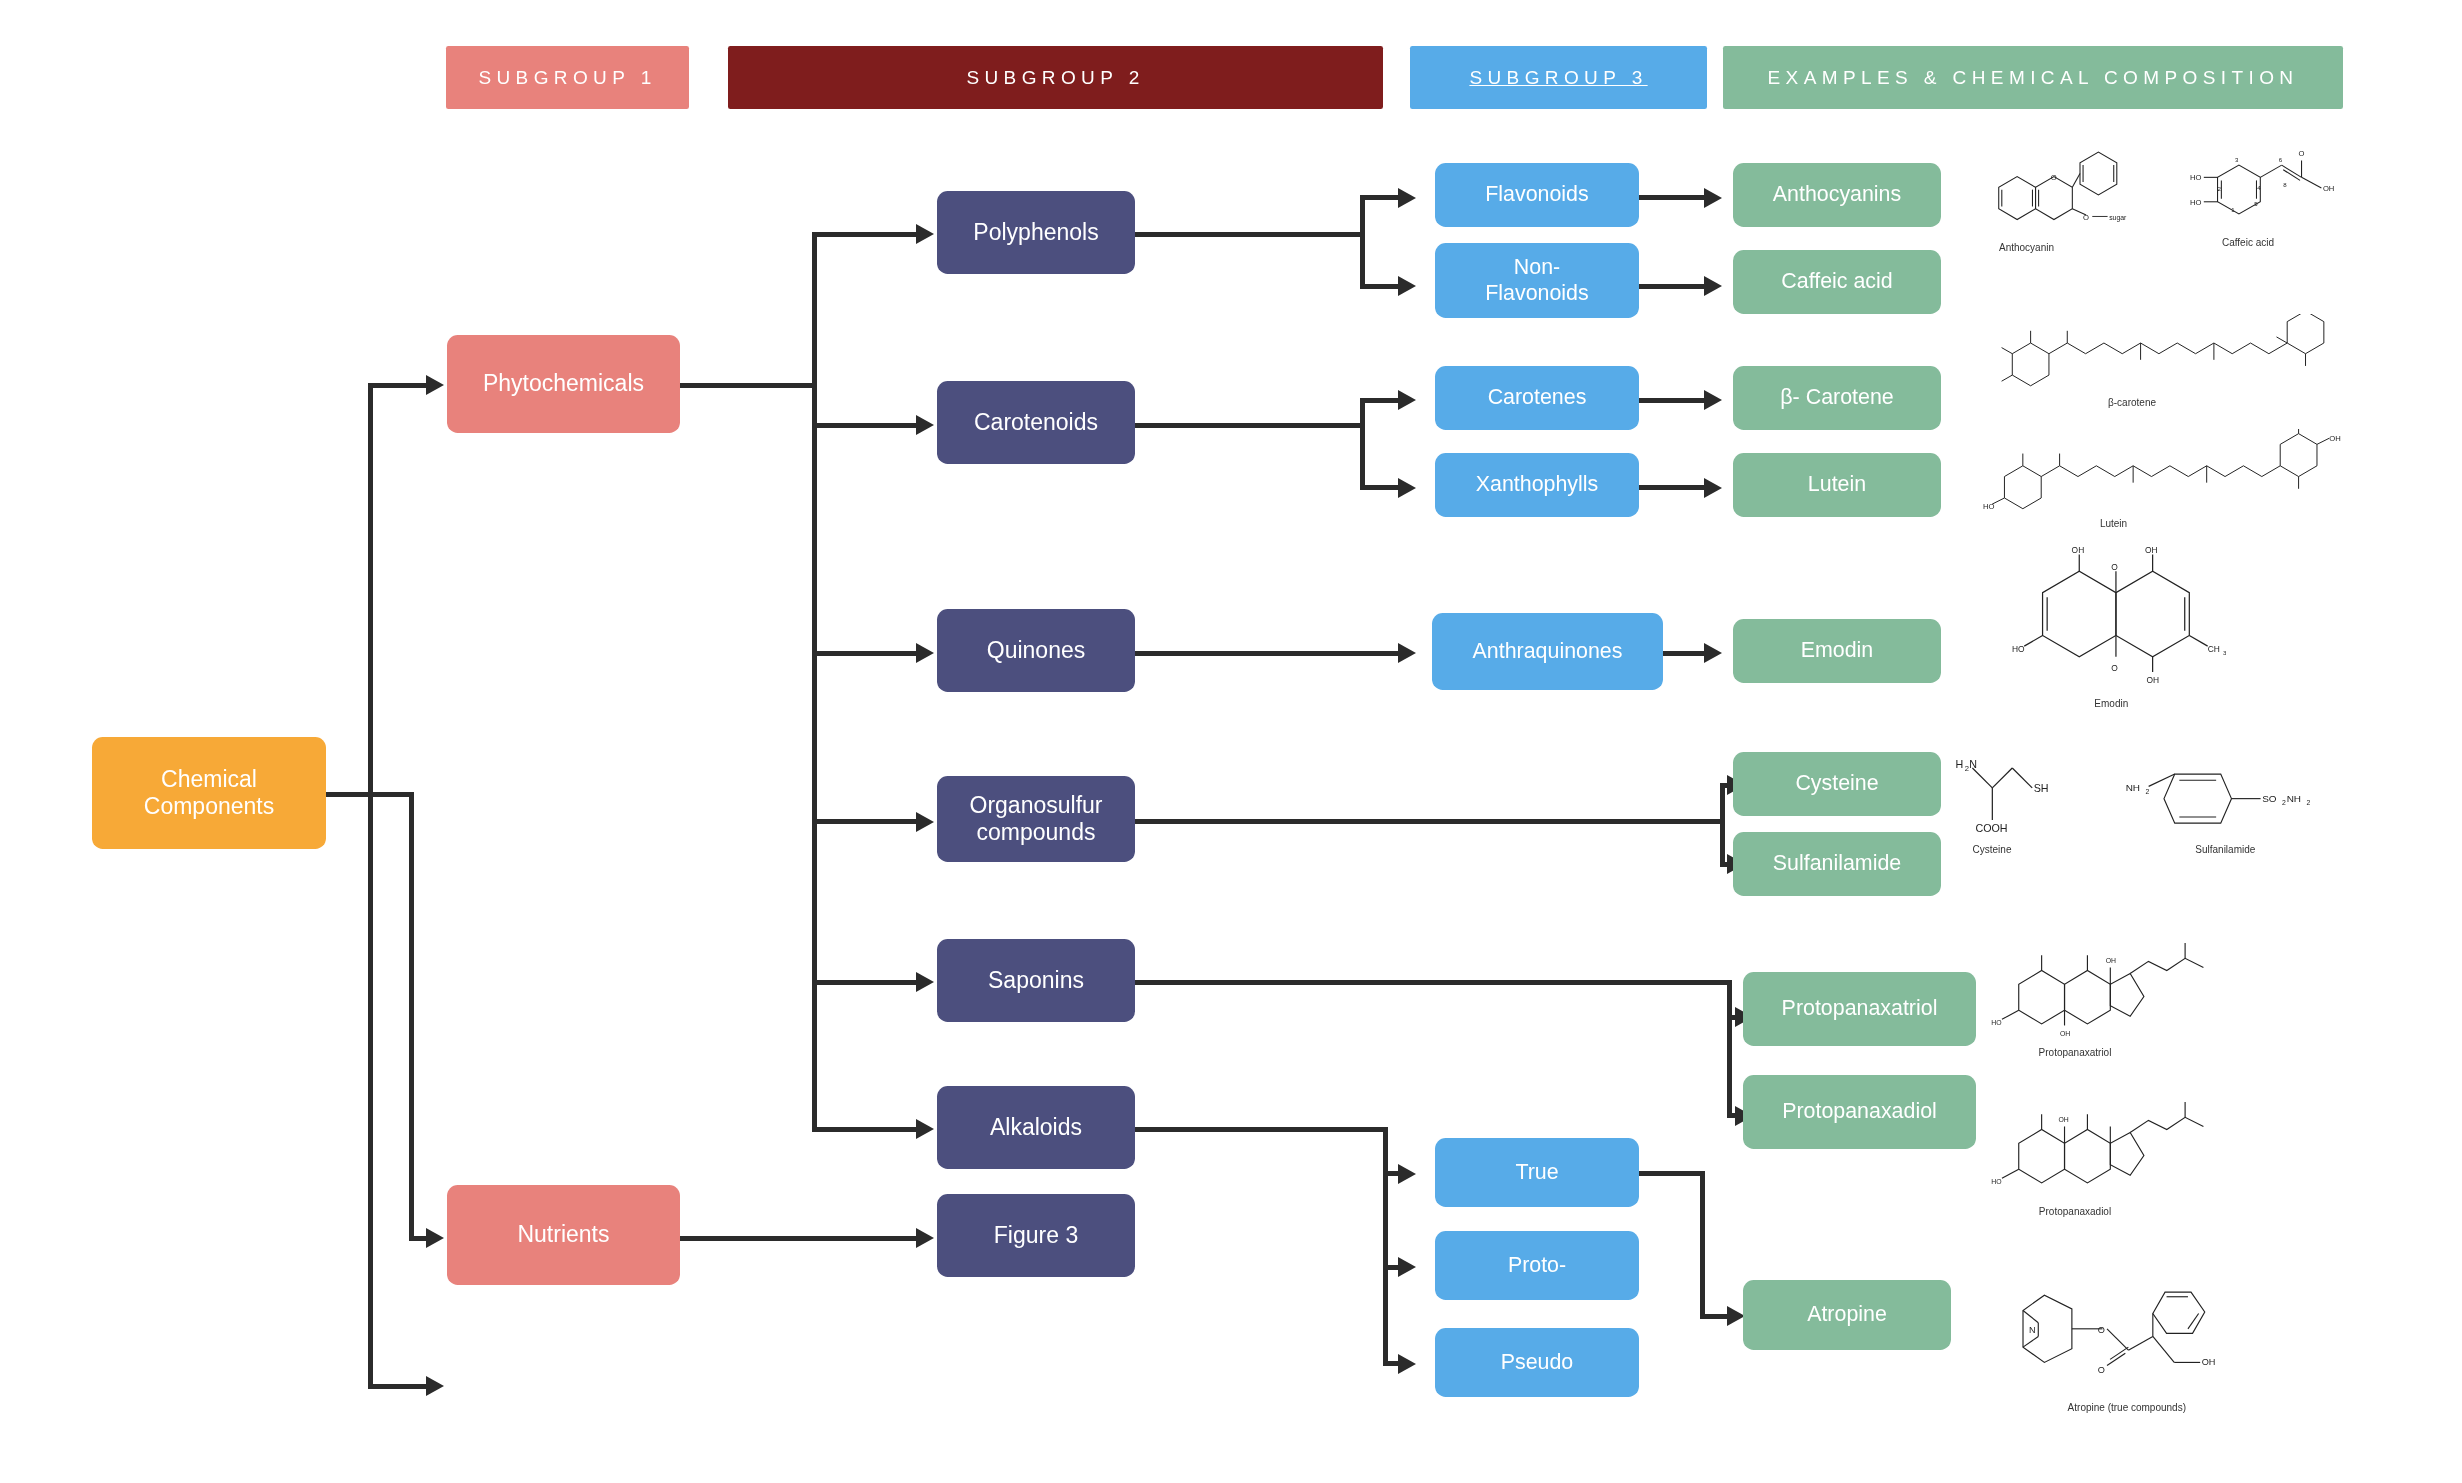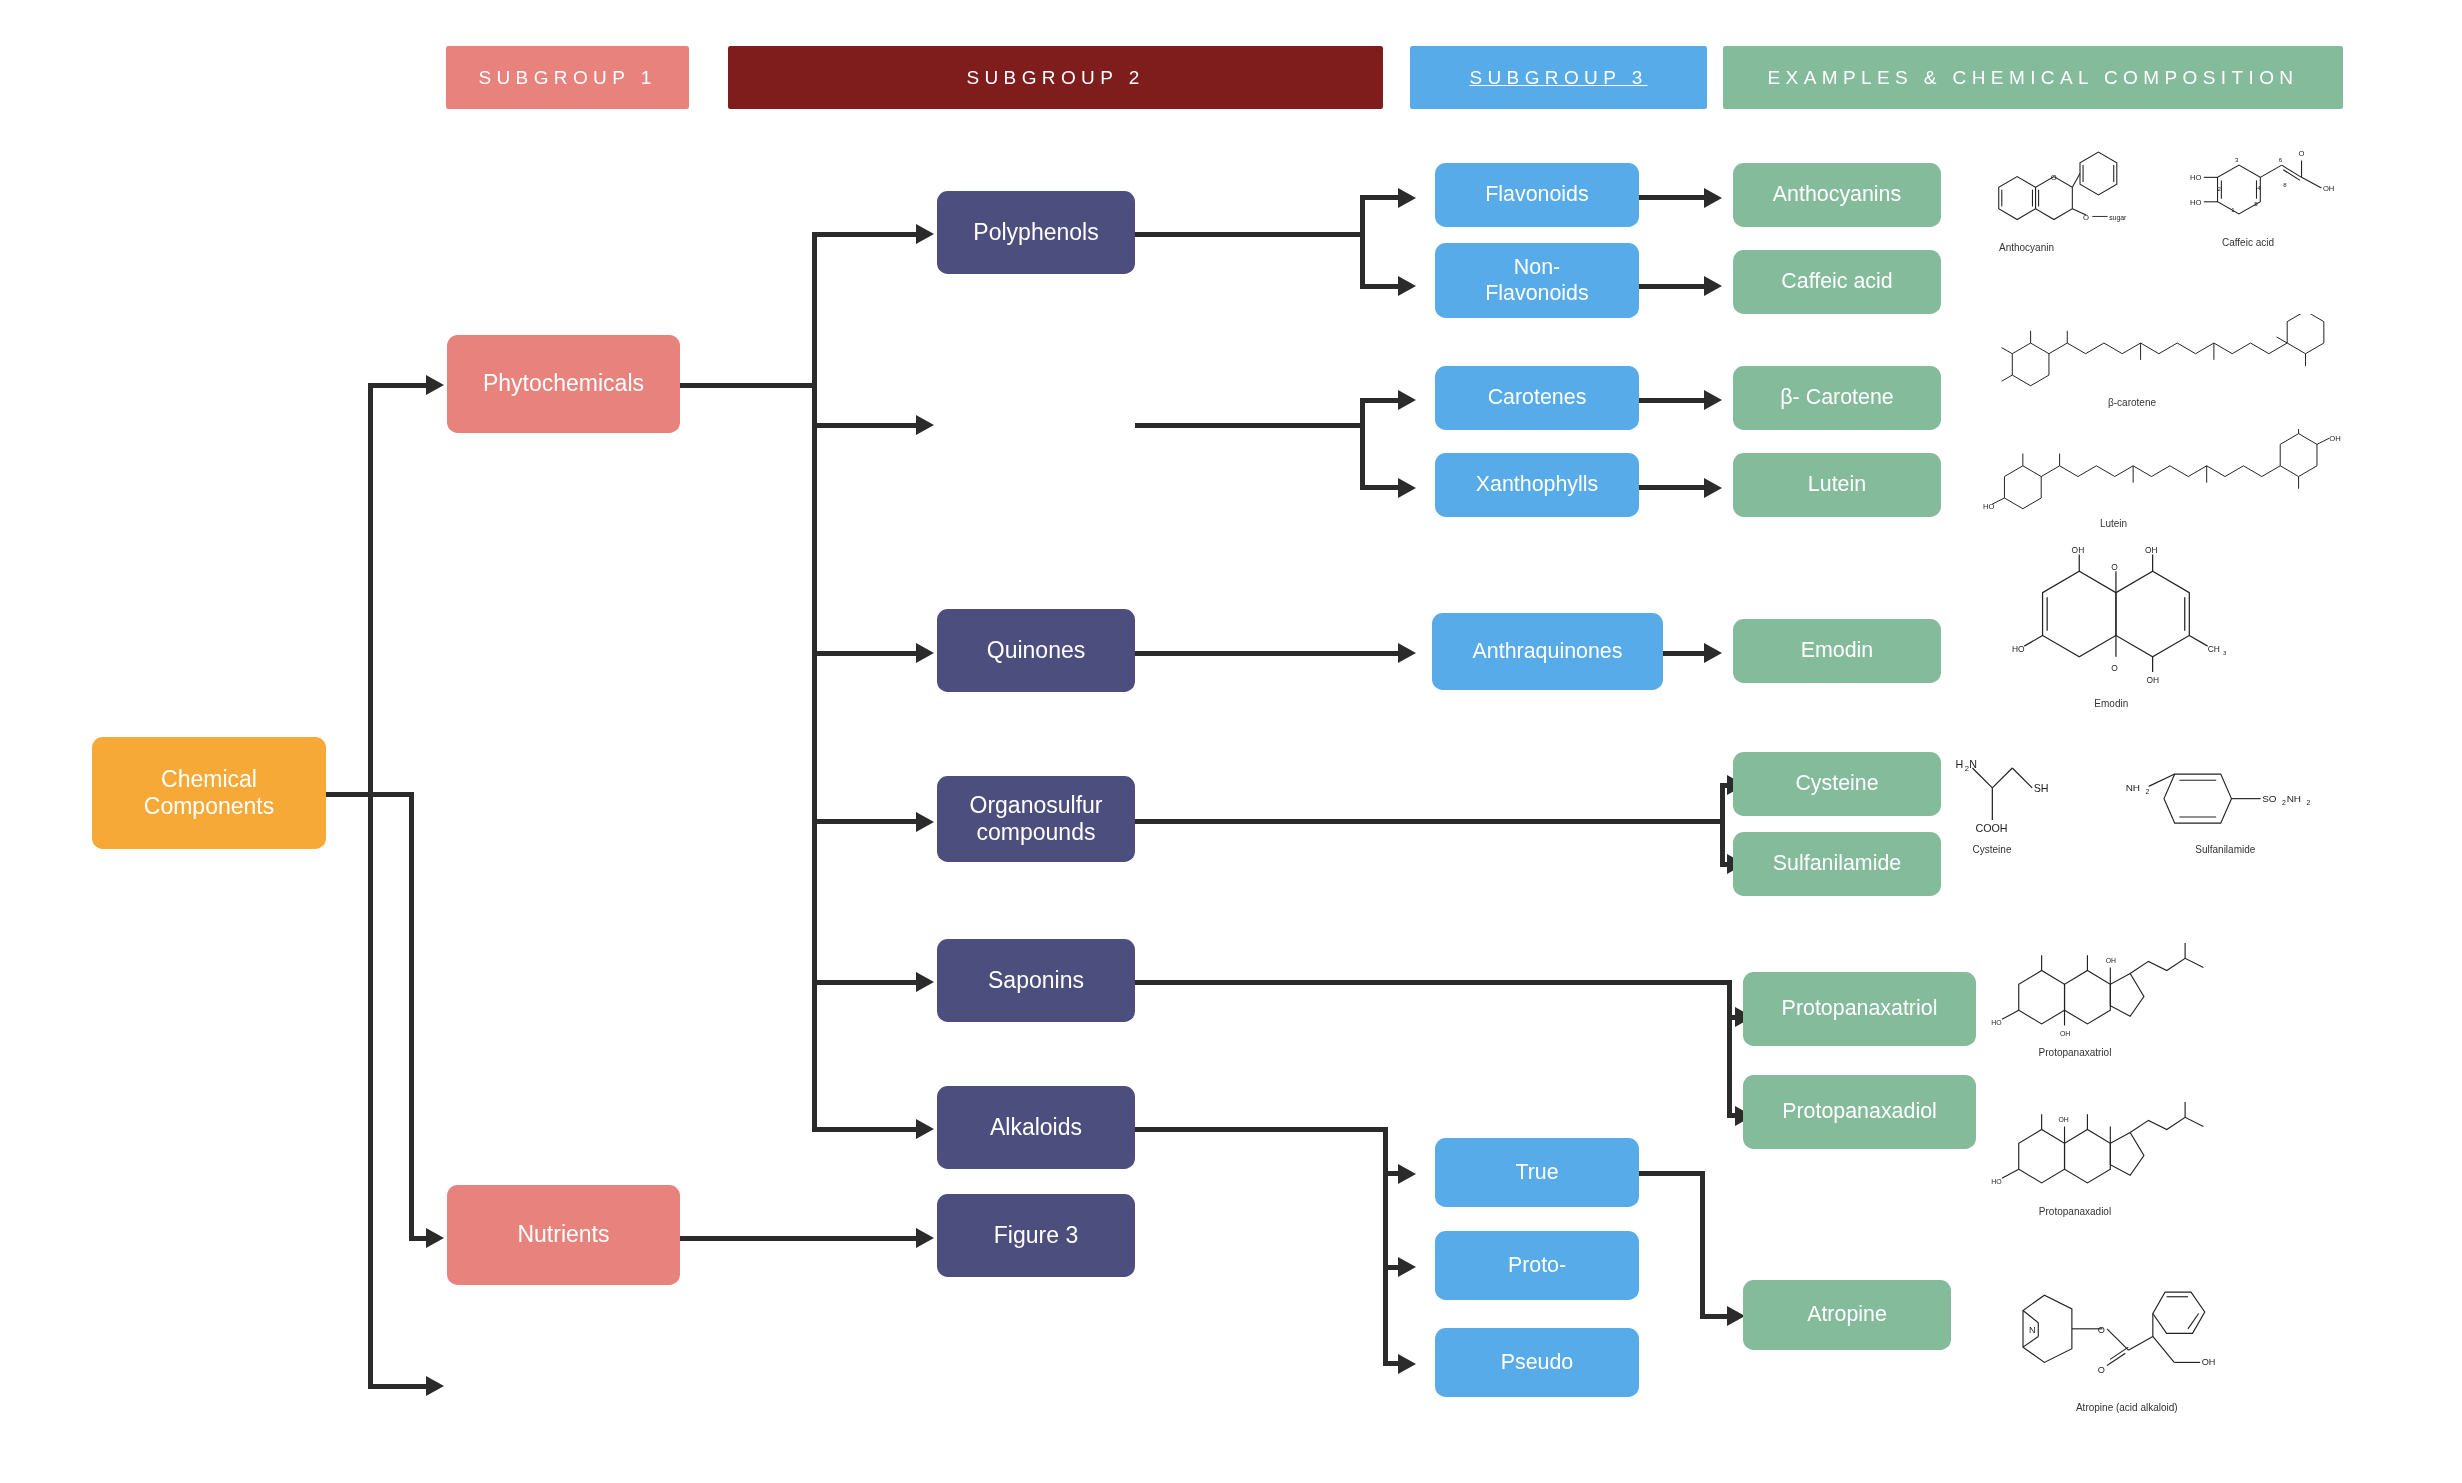--- a/index.html
+++ b/index.html
@@ -189,20 +189,23 @@
   <div class="node" style="left:447px;top:335px;width:233px;height:98px;background:#E8827C;">
     <span>Phytochemicals</span>
   </div>
   <div class="node" style="left:447px;top:1185px;width:233px;height:100px;background:#E8827C;">
     <span>Nutrients</span>
   </div>
 
   <div class="node" style="left:937px;top:191px;width:198px;height:83px;background:#4C4F7E;">
     <span>Polyphenols</span>
   </div>
+  <div class="node" style="left:937px;top:381px;width:198px;height:83px;background:#4C4F7E;">
+    <span>Carotenoids</span>
+  </div>
   <div class="node" style="left:937px;top:609px;width:198px;height:83px;background:#4C4F7E;">
     <span>Quinones</span>
   </div>
   <div class="node" style="left:937px;top:776px;width:198px;height:86px;background:#4C4F7E;white-space:pre-line;">
     <span>Organosulfur
 compounds</span>
   </div>
   <div class="node" style="left:937px;top:939px;width:198px;height:83px;background:#4C4F7E;">
     <span>Saponins</span>
   </div>
@@ -482,17 +485,17 @@
         <line x1="212" y1="104" x2="246" y2="104"></line>
         <polygon points="184,40 200,12 234,12 252,38 236,66 202,66"></polygon>
         <line x1="202" y1="18" x2="230" y2="18"></line>
         <line x1="244" y1="40" x2="230" y2="60"></line>
       </g>
       <text x="22" y="66" font-size="12" fill="#222" font-family="'Liberation Sans',sans-serif">N</text>
       <text x="112" y="65" font-size="12" fill="#222" font-family="'Liberation Sans',sans-serif">O</text>
       <text x="112" y="118" font-size="12" fill="#222" font-family="'Liberation Sans',sans-serif">O</text>
       <text x="248" y="108" font-size="12" fill="#222" font-family="'Liberation Sans',sans-serif">OH</text>
     </svg>
-    <div class="cap" style="top:119px;left:-7.7px;">Atropine (acid alkaloid)</div>
+    <div class="cap" style="top:119px;left:-7.7px;">Atropine (true compounds)</div>
   </div>
 
 </div>
 
 
 </body></html>

